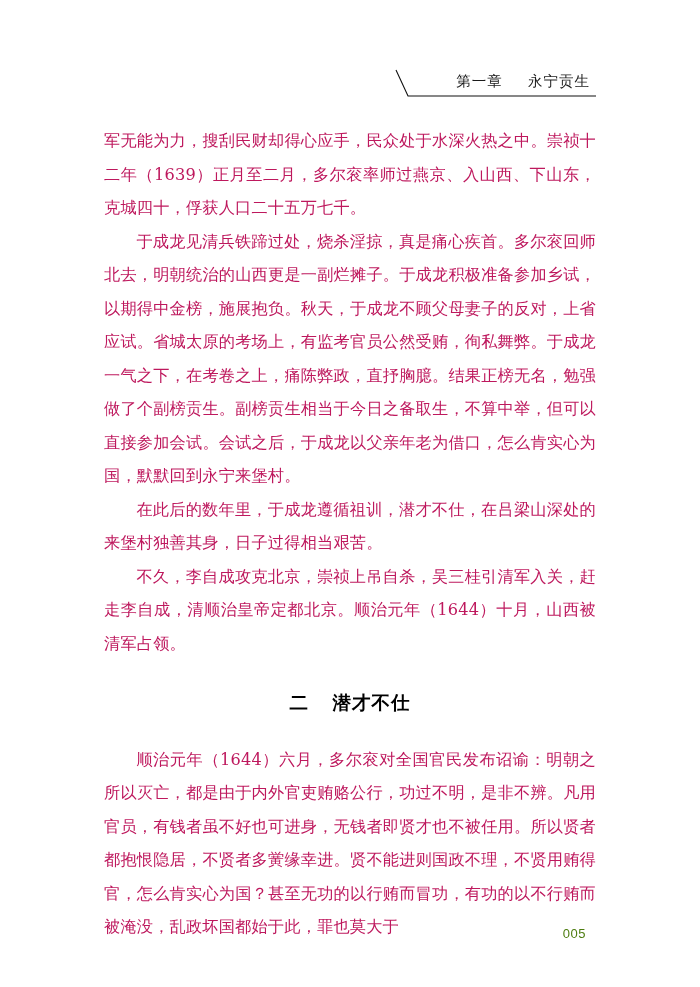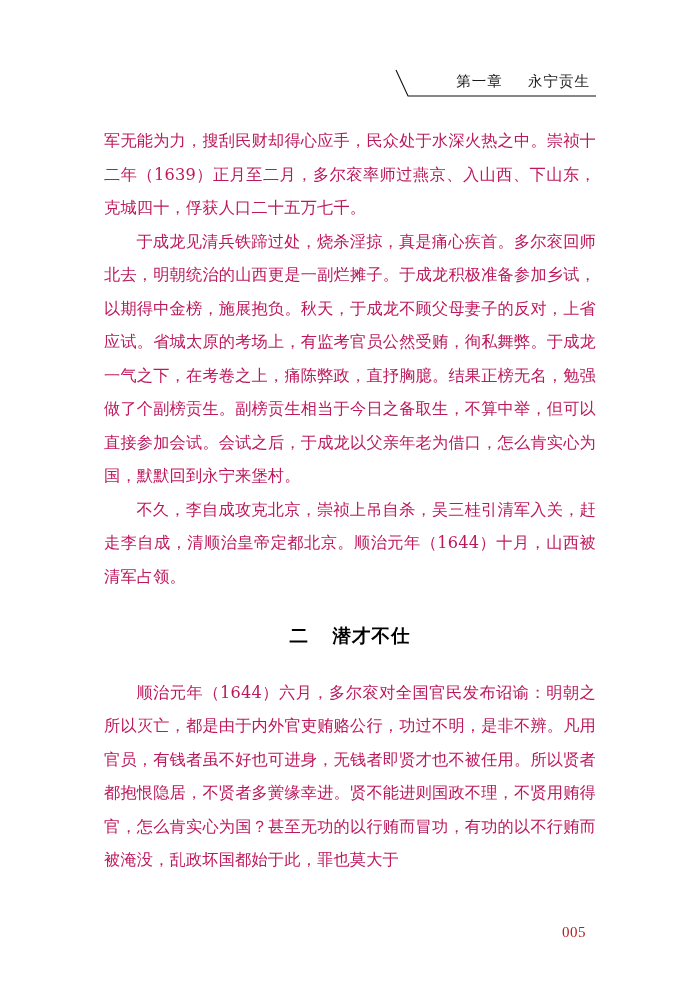--- a/index.html
+++ b/index.html
@@ -92,23 +92,23 @@
   h2.section .num {
     display: inline-block;
     margin-right: 16px;
   }
 
   
   .folio {
     position: absolute;
     right: 38px;
     bottom: 46px;
-    font-size: 15px;
-    color: #b91c1c;
-    font-family: Liberation Serif, serif;
+    font-size: 13px;
+    color: #4d7c0f;
+    font-family: Liberation Sans, sans-serif;
     letter-spacing: 0.5px;
   }
 </style>
 </head>
 <body>
 
 <div class="page">
 
   <div class="runhead">
     <div class="rule-wrap">
@@ -120,20 +120,21 @@
       <span>第一章</span>
       <span class="sep"></span>
       <span>永宁贡生</span>
     </div>
   </div>
 
   <div class="content">
 
     <p class="para">军无能为力，搜刮民财却得心应手，民众处于水深火热之中。崇祯十二年（1639）正月至二月，多尔衮率师过燕京、入山西、下山东，克城四十，俘获人口二十五万七千。</p>
     <p class="para indent">于成龙见清兵铁蹄过处，烧杀淫掠，真是痛心疾首。多尔衮回师北去，明朝统治的山西更是一副烂摊子。于成龙积极准备参加乡试，以期得中金榜，施展抱负。秋天，于成龙不顾父母妻子的反对，上省应试。省城太原的考场上，有监考官员公然受贿，徇私舞弊。于成龙一气之下，在考卷之上，痛陈弊政，直抒胸臆。结果正榜无名，勉强做了个副榜贡生。副榜贡生相当于今日之备取生，不算中举，但可以直接参加会试。会试之后，于成龙以父亲年老为借口，怎么肯实心为国，默默回到永宁来堡村。</p>
+    <p class="para indent">在此后的数年里，于成龙遵循祖训，潜才不仕，在吕梁山深处的来堡村独善其身，日子过得相当艰苦。</p>
     <p class="para indent">不久，李自成攻克北京，崇祯上吊自杀，吴三桂引清军入关，赶走李自成，清顺治皇帝定都北京。顺治元年（1644）十月，山西被清军占领。</p>
 
     <div class="sec-spacer-top"></div>
     <h2 class="section">
       <span class="num">二</span>
       <span>潜才不仕</span>
     </h2>
     <div class="sec-spacer-bottom"></div>
 
     <p class="para indent">顺治元年（1644）六月，多尔衮对全国官民发布诏谕：明朝之所以灭亡，都是由于内外官吏贿赂公行，功过不明，是非不辨。凡用官员，有钱者虽不好也可进身，无钱者即贤才也不被任用。所以贤者都抱恨隐居，不贤者多黉缘幸进。贤不能进则国政不理，不贤用贿得官，怎么肯实心为国？甚至无功的以行贿而冒功，有功的以不行贿而被淹没，乱政坏国都始于此，罪也莫大于</p>

